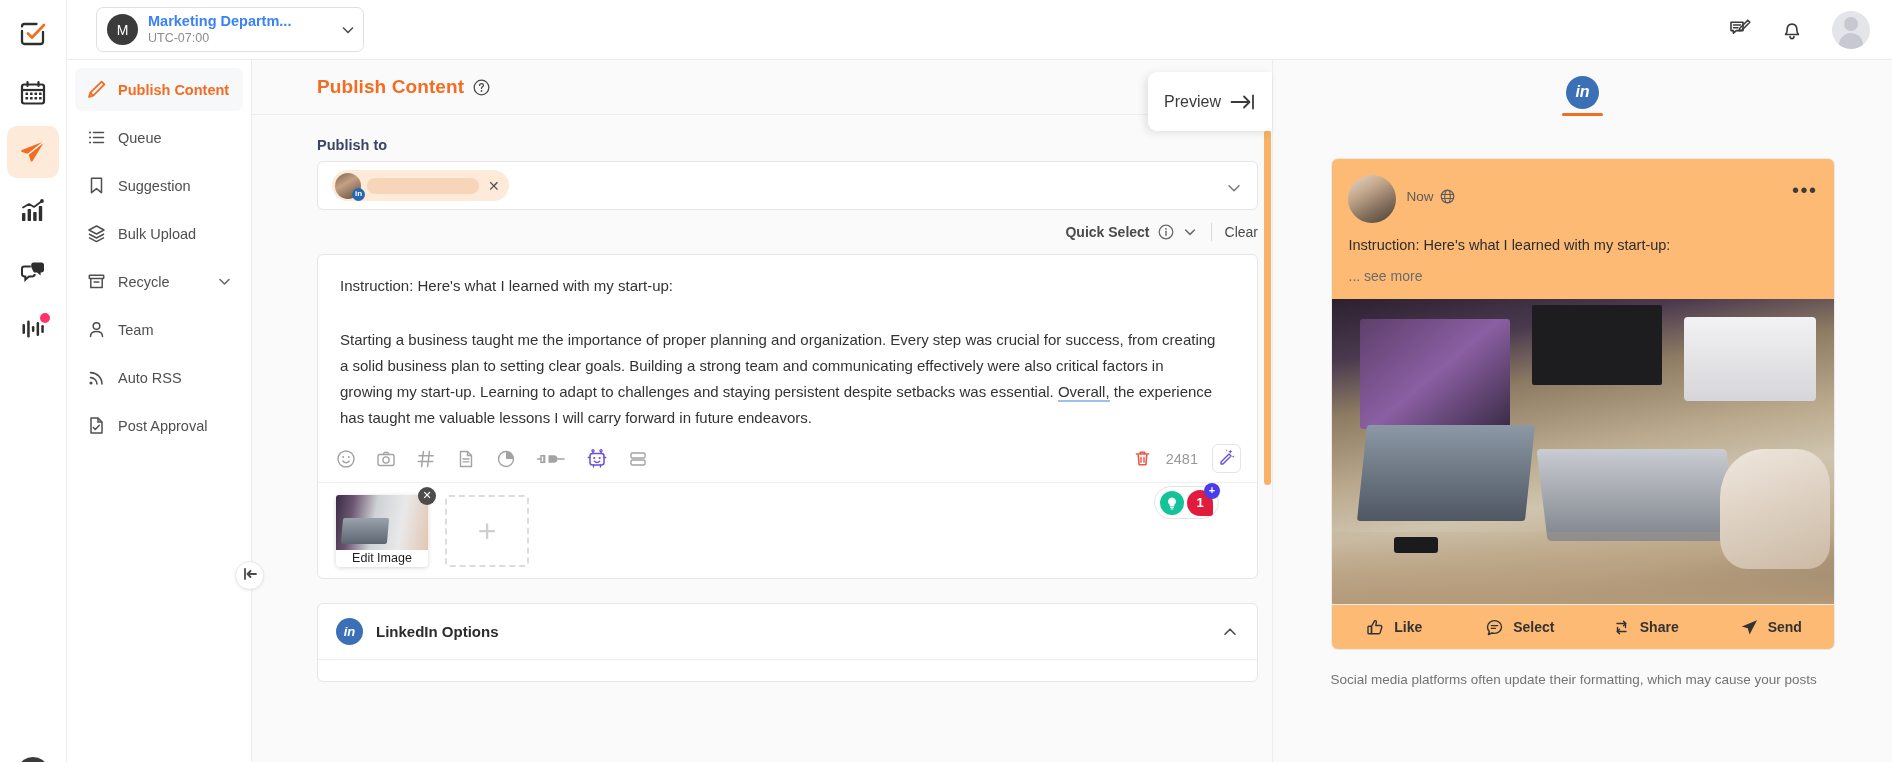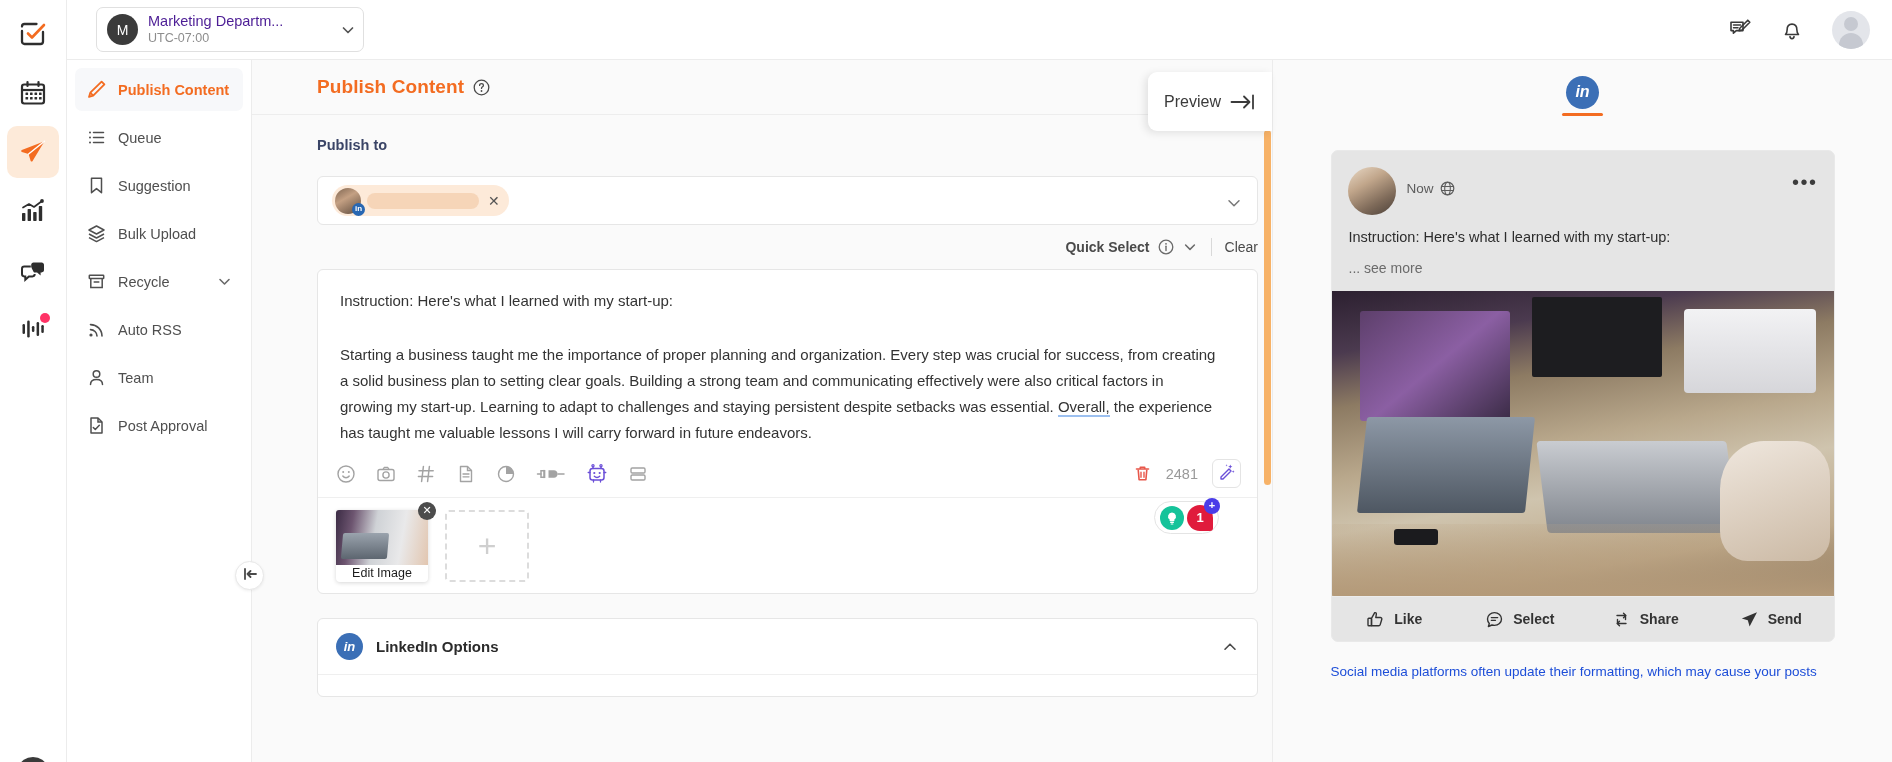--- a/index.html
+++ b/index.html
@@ -47,21 +47,21 @@
     display: flex; align-items: center; padding: 0 6px 0 10px; cursor: pointer;
     background:#fff;
   }
   .ws-avatar {
     width: 31px; height: 31px; border-radius: 50%; background: #3b3b3b;
     color: #fff; font-size: 14px; display: flex; align-items: center;
     justify-content: center; flex: 0 0 31px;
   }
   .ws-texts { margin-left: 10px; flex: 1 1 auto; overflow: hidden; }
   .ws-name {
-    font-size: 14.5px; color: #4c1d95; font-weight: 400; white-space: nowrap;
+    font-size: 14.5px; color: #3b82f6; font-weight: 700; white-space: nowrap;
     overflow: hidden; text-overflow: ellipsis; line-height: 17px;
   }
   .ws-tz { font-size: 12.5px; color: #8d8d8d; line-height: 16px; }
   .topbar-right {
     margin-left: auto; display: flex; align-items: center; gap: 28px;
     padding-right: 22px;
   }
   .tb-icon { cursor: pointer; display: flex; }
   .tb-avatar {
     width: 38px; height: 38px; border-radius: 50%; background: #e3e5ea;
@@ -105,21 +105,21 @@
   }
   .main-head {
     height: 55px; display: flex; align-items: center; padding-left: 65px;
     background:#fafafa; border-bottom:1px solid #ededed;
   }
   .main-title { font-size: 19px; color: #f36c21; font-weight: 600; letter-spacing:.1px;}
   .help-ico { margin-left: 9px; display:flex; cursor:pointer; }
 
   .main-body { padding: 22px 0 0 65px; }
   .field-label {
-    font-size: 14.5px; font-weight: 700; color: #3a4466; margin-bottom: 23px;
+    font-size: 14.5px; font-weight: 700; color: #3a4466; margin-bottom: 8px;
   }
   .publish-to-box {
     width: 941px; height: 49px; background: #fff; border: 1px solid #e6e6e6;
     border-radius: 6px; display: flex; align-items: center; padding: 0 14px;
     position: relative;
   }
   .chip {
     height: 31px; background: #fdead9; border-radius: 16px;
     display: flex; align-items: center; padding: 0 6px 0 3px; gap: 6px;
   }
@@ -273,21 +273,21 @@
   .pv-tab .li-circle-lg {
     width: 33px; height: 33px; border-radius: 50%; background: #3b6fb6; color: #fff;
     font-size: 16px; font-weight: 700; display: flex; align-items: center;
     justify-content: center; font-style: italic;
   }
   .pv-tab.active::after {
     content: ""; position: absolute; left: 18px; right: 18px; bottom: 8px;
     height: 3px; background: #f36c21; border-radius: 2px;
   }
   .pv-card {
-    margin: 26px auto 0 auto; width: 504px; background: #e5e5e5;
+    margin: 34px auto 0 auto; width: 504px; background: #fdba74;
     border: 1px solid #e9e9e9; border-radius: 7px; overflow: hidden;
   }
   .pv-head { display: flex; align-items: flex-start; padding: 16px 16px 0 16px; }
   .pv-avatar {
     width: 48px; height: 48px; border-radius: 50%; flex: 0 0 48px;
     background: linear-gradient(150deg,#e9d9c6 0%,#c1a68b 35%,#7e6a59 70%,#4a3f38 100%);
   }
   .pv-meta { margin-left: 11px; padding-top: 14px; display: flex; align-items: center; gap: 6px; }
   .pv-now { font-size: 13.5px; color: #5c5c5c; }
   .pv-dots {
@@ -302,21 +302,21 @@
   }
   .pv-image .obj { position: absolute; border-radius: 2px; }
   .pv-actions {
     height: 45px; display: flex; align-items: center; border-top: 1px solid #ececec;
   }
   .pv-action {
     flex: 1 1 0; display: flex; align-items: center; justify-content: center; gap: 9px;
     font-size: 14px; color: #333; font-weight: 600; cursor: pointer;
   }
   .pv-note {
-    width: 504px; margin: 20px auto 0 auto; font-size: 13.5px; color: #1d4ed8;
+    width: 504px; margin: 20px auto 0 auto; font-size: 13.5px; color: #737373;
     line-height: 20px;
   }
 </style>
 </head>
 <body>
 
 <div class="app">
 
   <div class="rail">
     <div class="rail-item">
@@ -466,34 +466,34 @@
       <span class="nav-label">Recycle</span>
       <span class="nav-chev">
         <svg width="17" height="17" viewBox="0 0 17 17">
             <path d="M4 6.5l4.5 4.5L13 6.5" stroke="#6a6a6a" stroke-width="1.6" fill="none" stroke-linecap="round" stroke-linejoin="round"></path>
           </svg>
       </span>
     </div>
     <div class="nav-item">
       <span class="nav-ico">
         <svg width="19" height="19" viewBox="0 0 19 19">
-            <circle cx="4" cy="15" r="1.6" fill="#4f4f4f"></circle>
-            <path d="M3.5 9.6A6.5 6.5 0 0 1 10 16M3.5 4.6A11.4 11.4 0 0 1 15 16" fill="none" stroke="#4f4f4f" stroke-width="1.6" stroke-linecap="round"></path>
-          </svg>
-      </span>
-      <span class="nav-label">Auto RSS</span>
+            <circle cx="9.5" cy="6" r="3.3" fill="none" stroke="#4f4f4f" stroke-width="1.5"></circle>
+            <path d="M3.5 16.5c0-3.3 2.7-5 6-5s6 1.7 6 5" fill="none" stroke="#4f4f4f" stroke-width="1.5" stroke-linecap="round"></path>
+          </svg>
+      </span>
+      <span class="nav-label">Team</span>
     </div>
     <div class="nav-item">
       <span class="nav-ico">
         <svg width="19" height="19" viewBox="0 0 19 19">
-            <circle cx="9.5" cy="6" r="3.3" fill="none" stroke="#4f4f4f" stroke-width="1.5"></circle>
-            <path d="M3.5 16.5c0-3.3 2.7-5 6-5s6 1.7 6 5" fill="none" stroke="#4f4f4f" stroke-width="1.5" stroke-linecap="round"></path>
-          </svg>
-      </span>
-      <span class="nav-label">Team</span>
+            <circle cx="4" cy="15" r="1.6" fill="#4f4f4f"></circle>
+            <path d="M3.5 9.6A6.5 6.5 0 0 1 10 16M3.5 4.6A11.4 11.4 0 0 1 15 16" fill="none" stroke="#4f4f4f" stroke-width="1.6" stroke-linecap="round"></path>
+          </svg>
+      </span>
+      <span class="nav-label">Auto RSS</span>
     </div>
     <div class="nav-item">
       <span class="nav-ico">
         <svg width="19" height="19" viewBox="0 0 19 19">
             <path d="M4 2h7l4 4v11H4z" fill="none" stroke="#4f4f4f" stroke-width="1.5" stroke-linejoin="round"></path>
             <path d="M11 2v4h4" fill="none" stroke="#4f4f4f" stroke-width="1.5"></path>
             <path d="M6.3 11.5l2 2 4-4.2" fill="none" stroke="#4f4f4f" stroke-width="1.5" stroke-linecap="round" stroke-linejoin="round"></path>
           </svg>
       </span>
       <span class="nav-label">Post Approval</span>

